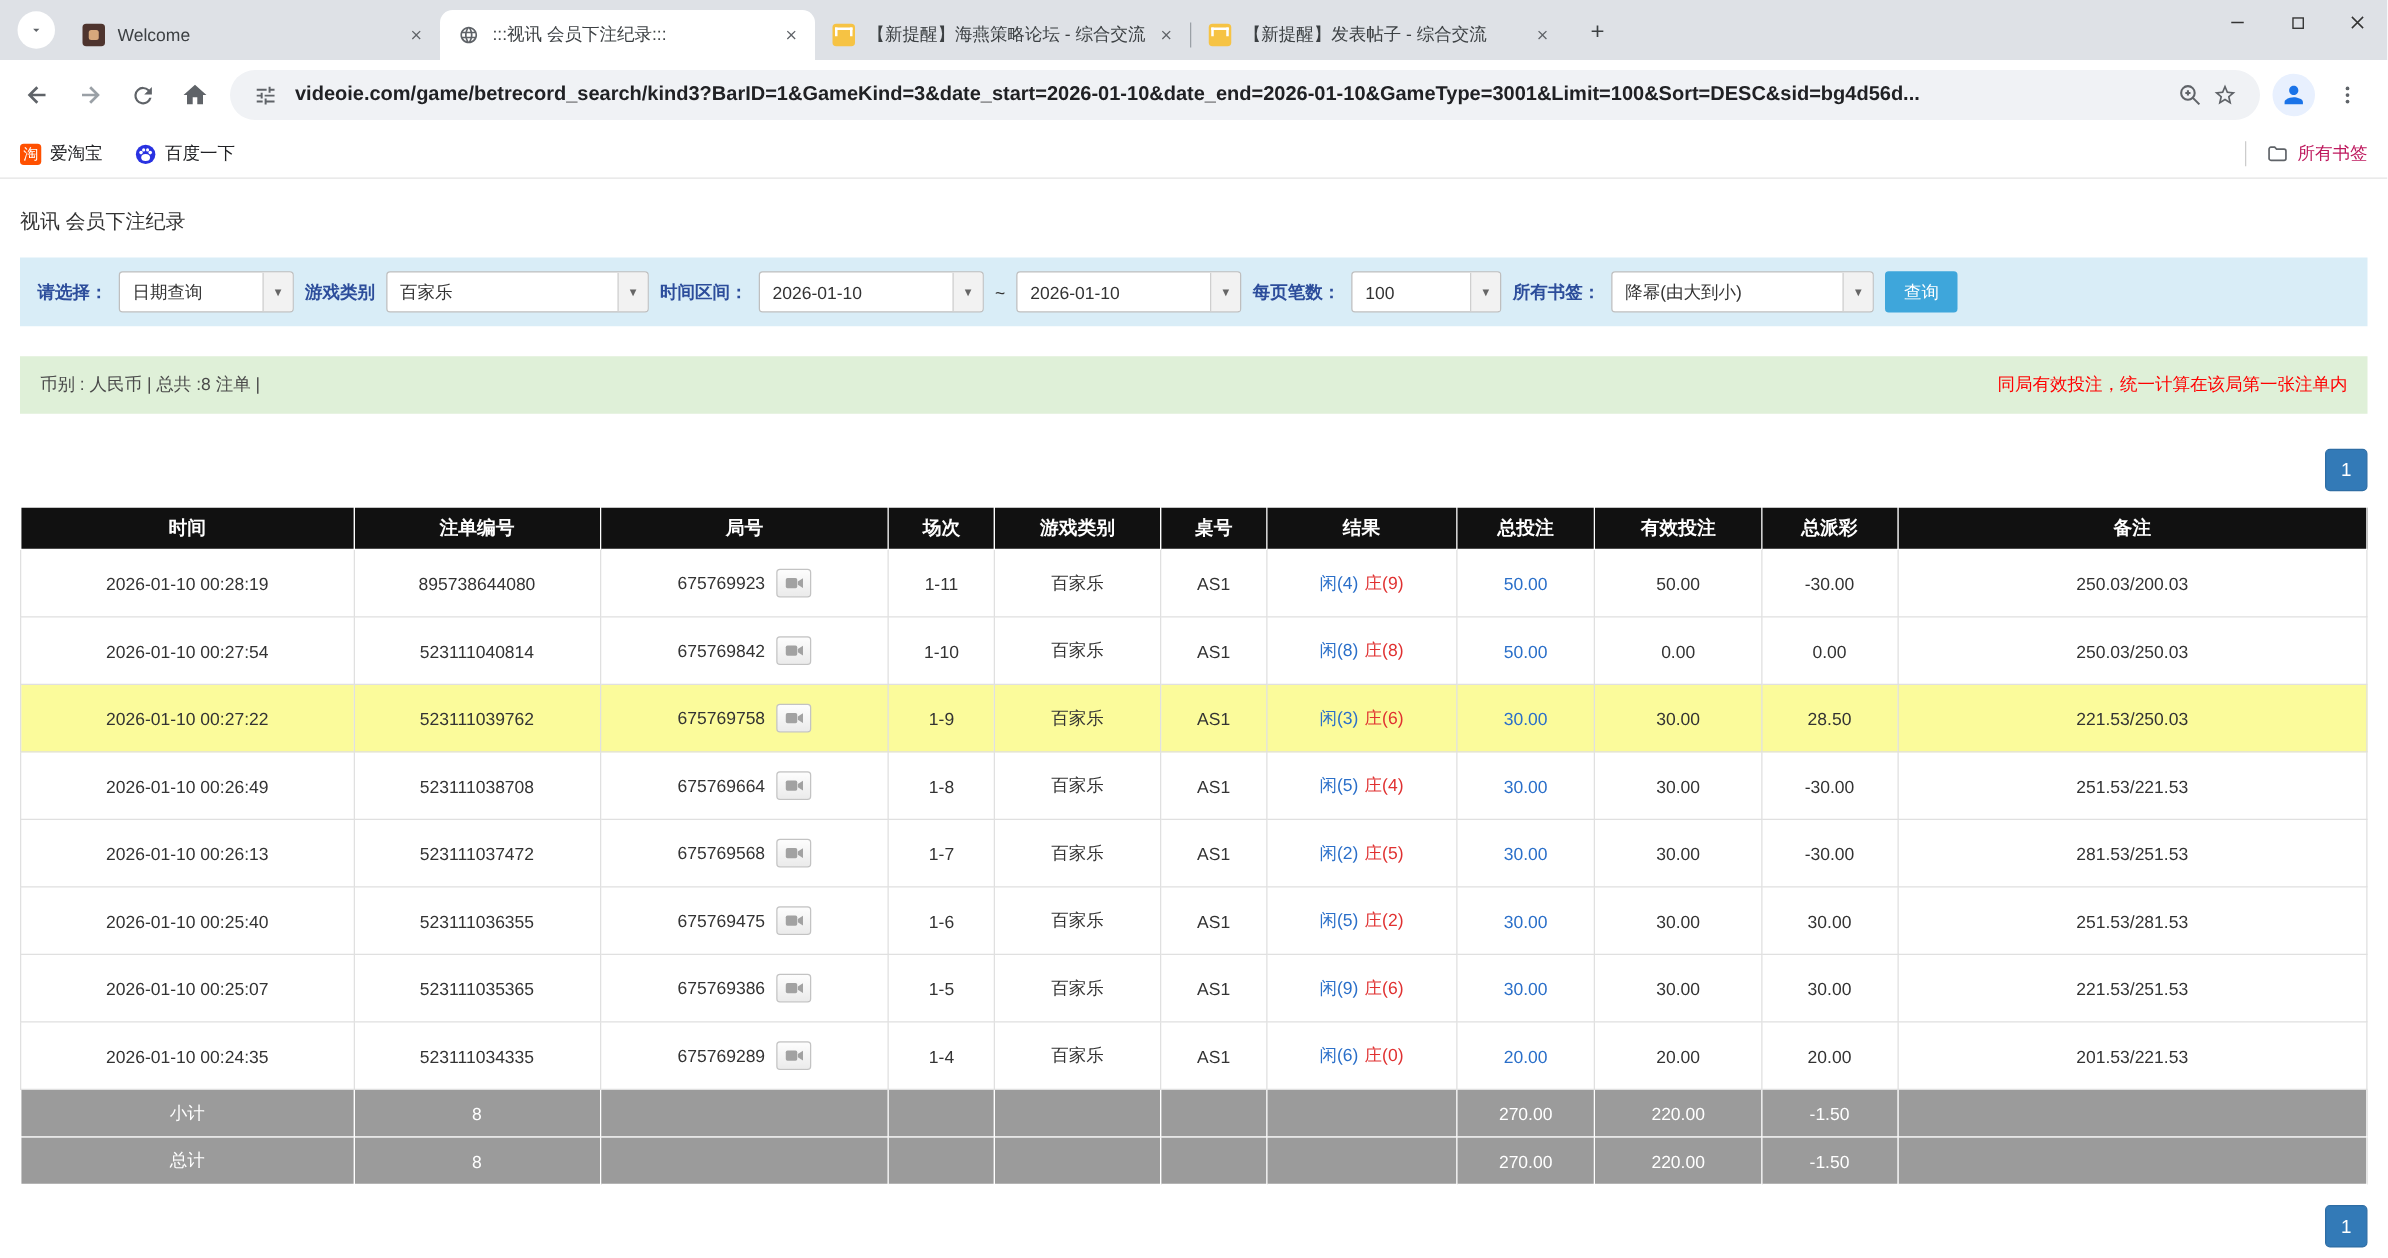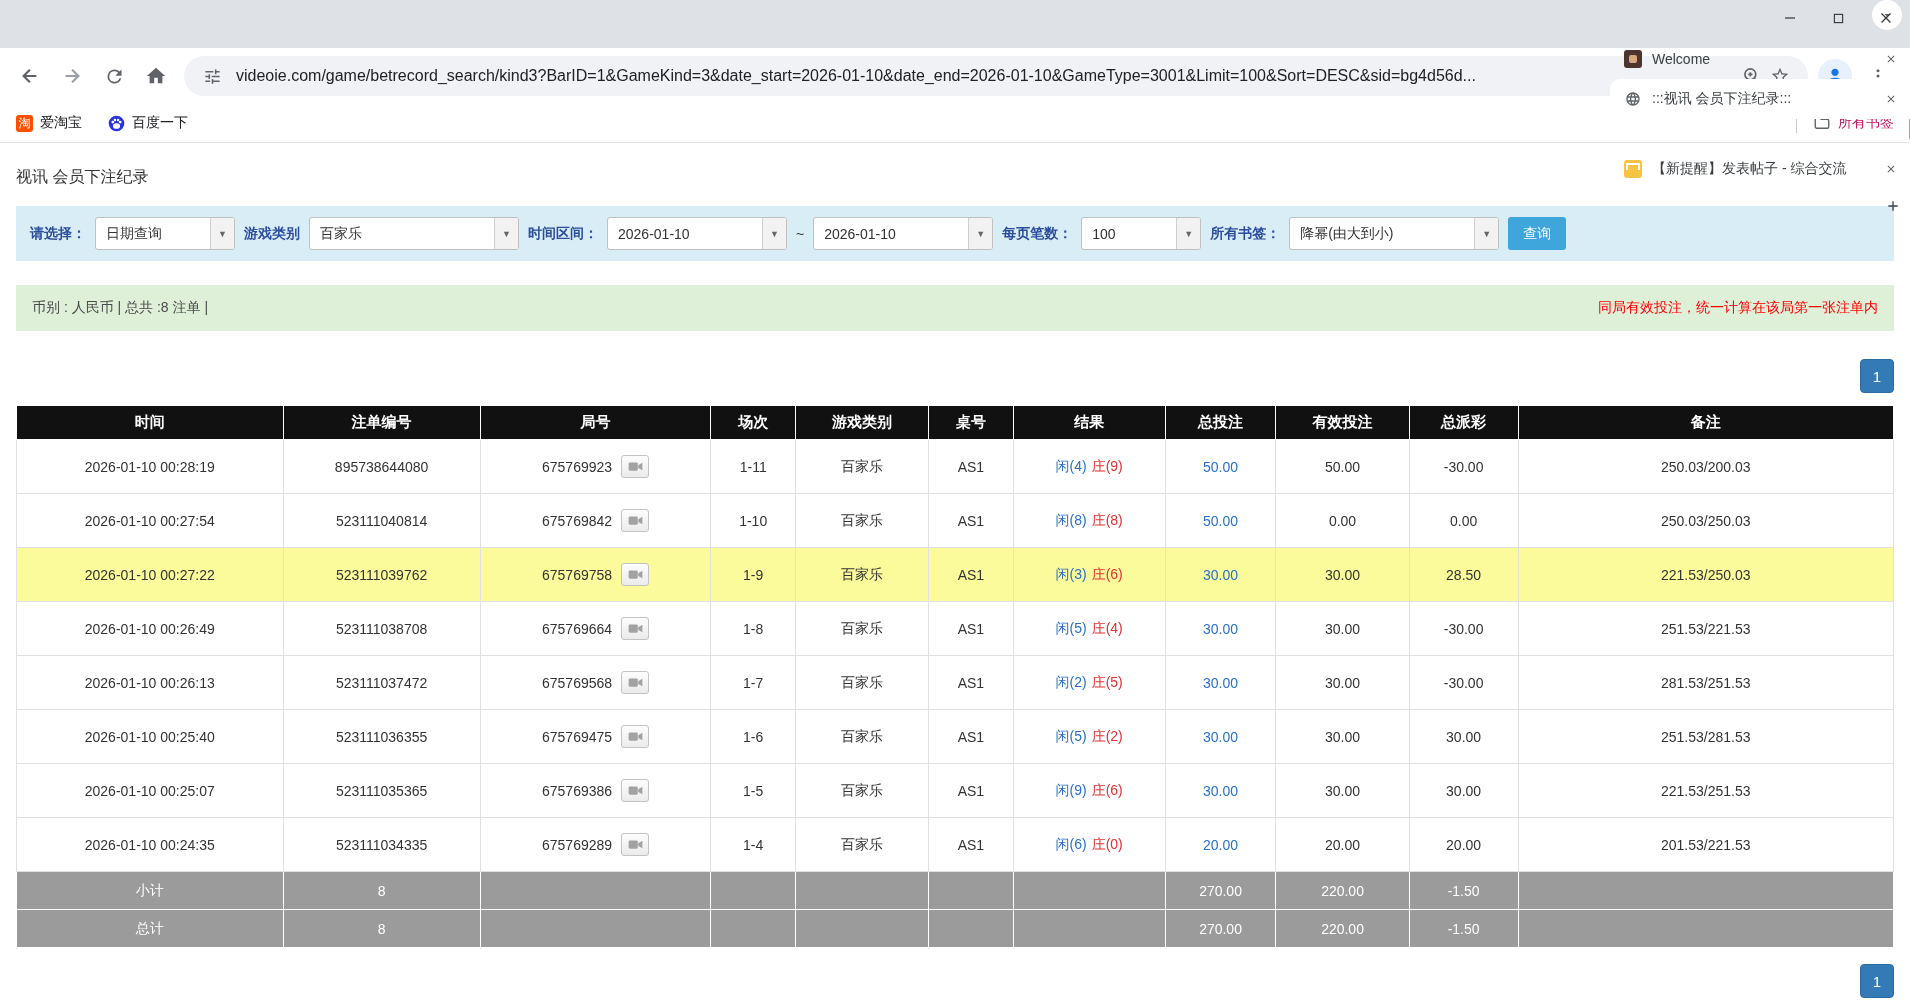--- a/index.html
+++ b/index.html
@@ -8,37 +8,37 @@
     font-family: "Liberation Sans", "DejaVu Sans", sans-serif;
     background: #fff; overflow: hidden;
     --accent-blue:#337ab7; --link-blue:#2a6fc9; --player-blue:#2a6fc9;
     --banker-red:#e03131; --negative-red:#e8201f; --highlight-yellow:#fbfb9b;
     --filter-bar-bg:#d9edf7; --summary-bar-bg:#dff0d8; --notice-red:#ff0000;
     --header-bg:#111111; --footer-bg:#9b9b9b; --search-button-bg:#3ea6db;
   }
   svg { display: block; }
 
   
-  .tab-strip { height: 48px; background: #dee1e6; display: flex; align-items: flex-end; padding-left: 10px; position: relative; flex-direction: column; }
+  .tab-strip { height: 48px; background: #dee1e6; display: flex; align-items: flex-end; padding-left: 10px; position: relative; }
   .tab-search { width: 30px; height: 30px; border-radius: 50%; background: #fff; margin: 0 8px 9px 4px; display: flex; align-items: center; justify-content: center; flex: none; }
   .tab { width: 300px; height: 40px; display: flex; align-items: center; padding: 0 8px 0 14px; border-radius: 10px 10px 0 0; color: #3c4043; font-size: 14px; position: relative; flex: none; cursor: default; }
   .tab.active { background: #fff; }
   .tab .title { flex: 1; white-space: nowrap; overflow: hidden; min-width: 0; margin: 0 6px 0 10px; }
   .tab-close { width: 22px; height: 22px; border-radius: 50%; display: flex; align-items: center; justify-content: center; flex: none; }
   .tab-sep { width: 1px; height: 20px; background: #9aa0a6; margin-bottom: 10px; flex: none; }
   .favicon { width: 18px; height: 18px; flex: none; border-radius: 3px; display: flex; align-items: center; justify-content: center; font-size: 11px; color: #fff; overflow: hidden; }
   .favicon.app { background: #4e342e; }
   .favicon.app .dot { width: 8px; height: 8px; background: #d7a87c; border-radius: 2px; }
   .favicon.mail { background: #f6c344; position: relative; border-radius: 3px; }
   .favicon.mail .fold { position: absolute; left: 2px; right: 2px; top: 3px; height: 7px; border: 2px solid #fff; border-bottom: none; }
   .new-tab { width: 34px; height: 34px; margin: 0 0 6px 8px; display: flex; align-items: center; justify-content: center; border-radius: 50%; flex: none; }
   .win-controls { position: absolute; right: 0; top: 0; height: 36px; display: flex; }
   .win-btn { width: 48px; height: 36px; display: flex; align-items: center; justify-content: center; }
 
-  .toolbar { height: 56px; background: #fff; display: flex; align-items: center; padding: 16px 10px; }
+  .toolbar { height: 56px; background: #fff; display: flex; align-items: center; padding: 16px 10px; font-weight: bold; }
   .nav-btn { width: 40px; height: 40px; border-radius: 50%; display: flex; align-items: center; justify-content: center; margin-right: 2px; flex: none; }
   .omnibox { flex: 1; height: 40px; background: #f0f2f5; border-radius: 20px; display: flex; align-items: center; padding: 0 14px; margin: 0 10px 0 6px; min-width: 0; }
   .omnibox .url { flex: 1; font-size: 16px; color: #202124; white-space: nowrap; overflow: hidden; margin: 0 10px; min-width: 0; }
   .box-icon { width: 28px; height: 28px; display: flex; align-items: center; justify-content: center; flex: none; }
   .avatar { width: 34px; height: 34px; border-radius: 50%; display: flex; align-items: center; justify-content: center; background: #e8f0fe; margin-right: 6px; flex: none; }
 
   .bookmarks { height: 39px; background: #fff; display: flex; align-items: center; padding: 0 16px; border-bottom: 1px solid #e4e4e4; }
   .bm-item { display: flex; align-items: center; margin-right: 26px; font-size: 14px; color: #202124; }
   .bm-ico { width: 17px; height: 17px; margin-right: 7px; border-radius: 3px; display: flex; align-items: center; justify-content: center; font-size: 12px; color: #fff; flex: none; }
   .bm-ico.taobao { background: #ff5000; }
@@ -108,20 +108,31 @@
           </svg>
         </span>
       <span class="title">:::视讯 会员下注纪录:::</span>
       <span class="tab-close">
           <svg width="12" height="12" viewBox="0 0 24 24" fill="#5f6368">
             <path d="M19 6.41L17.59 5 12 10.59 6.41 5 5 6.41 10.59 12 5 17.59 6.41 19 12 13.41 17.59 19 19 17.59 13.41 12z"></path>
           </svg>
         </span>
     </div>
 
+    <div class="tab">
+      <span class="favicon mail">
+          <span class="fold"></span>
+        </span>
+      <span class="title">【新提醒】海燕策略论坛 - 综合交流</span>
+      <span class="tab-close">
+          <svg width="12" height="12" viewBox="0 0 24 24" fill="#5f6368">
+            <path d="M19 6.41L17.59 5 12 10.59 6.41 5 5 6.41 10.59 12 5 17.59 6.41 19 12 13.41 17.59 19 19 17.59 13.41 12z"></path>
+          </svg>
+        </span>
+    </div>
     <div class="tab-sep"></div>
     <div class="tab">
       <span class="favicon mail">
           <span class="fold"></span>
         </span>
       <span class="title">【新提醒】发表帖子 - 综合交流</span>
       <span class="tab-close">
           <svg width="12" height="12" viewBox="0 0 24 24" fill="#5f6368">
             <path d="M19 6.41L17.59 5 12 10.59 6.41 5 5 6.41 10.59 12 5 17.59 6.41 19 12 13.41 17.59 19 19 17.59 13.41 12z"></path>
           </svg>

